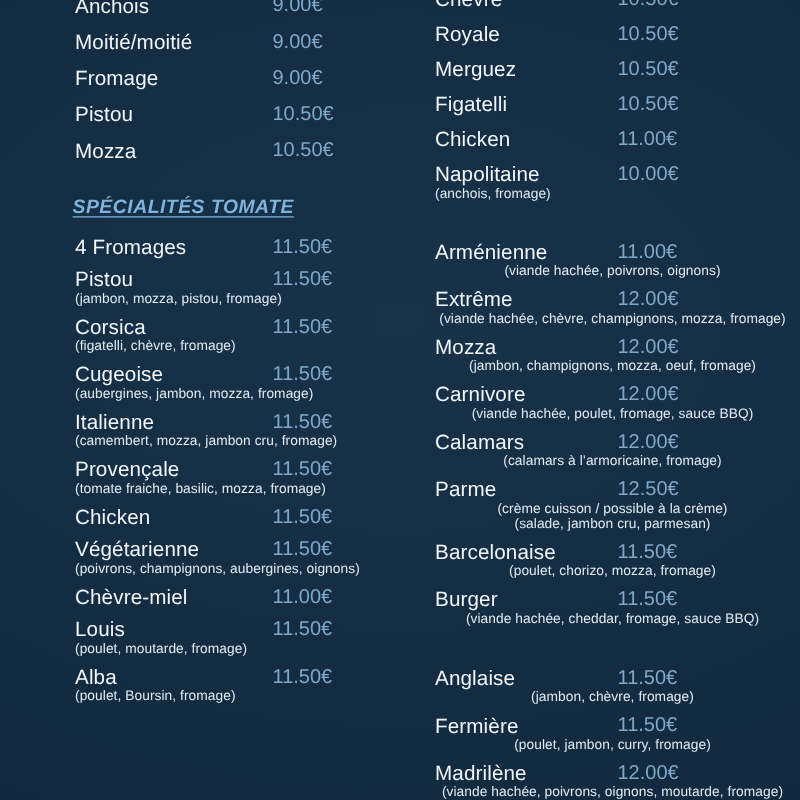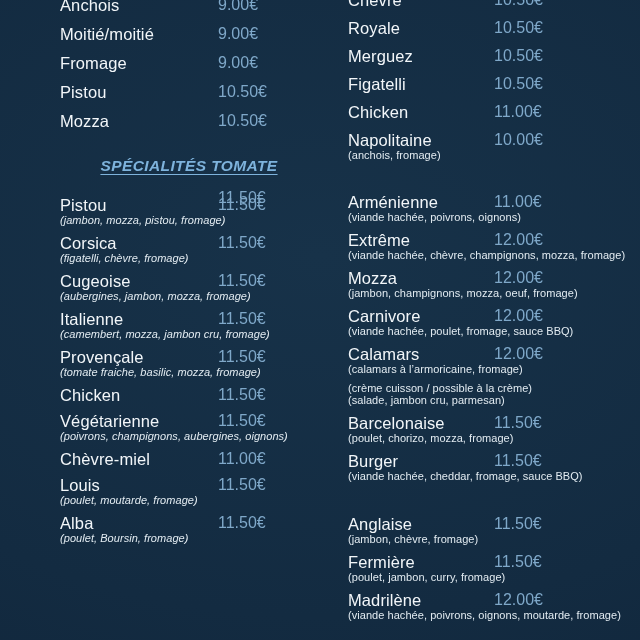--- a/index.html
+++ b/index.html
@@ -54,21 +54,21 @@
   .section-title {
     color: #7eb3dc;
     font-size: 15.5px;
     font-style: italic;
     font-weight: bold;
     letter-spacing: 0.4px;
     text-decoration: underline;
     text-underline-offset: 3px;
     white-space: nowrap;
   }
-  .section-title.tomate-left { margin: 26px 0 14px 6px; text-align: center; }
+  .section-title.tomate-left { margin: 26px 0 14px 6px; }
   .section-title.creme-left  { margin: 33px 0 14px 6px; }
 
   .item {
     position: relative;
     margin-bottom: 2px;
   }
   .item-row {
     display: flex;
     align-items: baseline;
   }
@@ -105,33 +105,33 @@
   .plain-list .item-row { position: relative; }
 
   
   .spec-left .item { margin-bottom: 7px; }
   .spec-left .item-row { position: relative; padding-left: 8px; }
   .spec-left .item-price {
     margin-left: 0;
     position: absolute;
     left: 166px;
   }
-  .spec-left .item-desc { padding-left: 8px; font-style: italic; }
+  .spec-left .item-desc { padding-left: 8px; }
 
   
   .right-list .item { margin-bottom: 9px; }
   .right-list .item-row { position: relative; padding-left: 6px; }
   .right-list .item-price {
     margin-left: 0;
     position: absolute;
     left: 152px;
   }
   .right-list .item-desc { padding-left: 6px; }
 
-  .right-spec .item { margin-bottom: 7px; }
+  .right-spec .item { margin-bottom: 7px; text-align: center; }
 
   .spacer-creme-right { height: 25px; }
 </style>
 </head>
 <body>
 
 <div class="menu-board">
   <div class="columns">
 
     <div class="column column-left">
@@ -168,20 +168,21 @@
                 <span class="item-price">10.50€</span>
               </div>
             </div>
           </div>
 
         <div class="section-title tomate-left">SPÉCIALITÉS TOMATE</div>
 
         <div class="spec-left">
             <div class="item">
               <div class="item-row">
+                <span class="item-name">4 Fromages</span>
                 <span class="item-price">11.50€</span>
               </div>
             </div>
             <div class="item">
               <div class="item-row">
                 <span class="item-name">Pistou</span>
                 <span class="item-price">11.50€</span>
               </div>
               <div class="item-desc">(jambon, mozza, pistou, fromage)</div>
             </div>
@@ -330,20 +331,24 @@
               <div class="item-desc">(viande hachée, poulet, fromage, sauce BBQ)</div>
             </div>
             <div class="item">
               <div class="item-row">
                 <span class="item-name">Calamars</span>
                 <span class="item-price">12.00€</span>
               </div>
               <div class="item-desc">(calamars à l’armoricaine, fromage)</div>
             </div>
             <div class="item">
+              <div class="item-row">
+                <span class="item-name">Parme</span>
+                <span class="item-price">12.50€</span>
+              </div>
               <div class="item-desc">(crème cuisson / possible à la crème)</div>
               <div class="item-desc">(salade, jambon cru, parmesan)</div>
             </div>
             <div class="item">
               <div class="item-row">
                 <span class="item-name">Barcelonaise</span>
                 <span class="item-price">11.50€</span>
               </div>
               <div class="item-desc">(poulet, chorizo, mozza, fromage)</div>
             </div>

